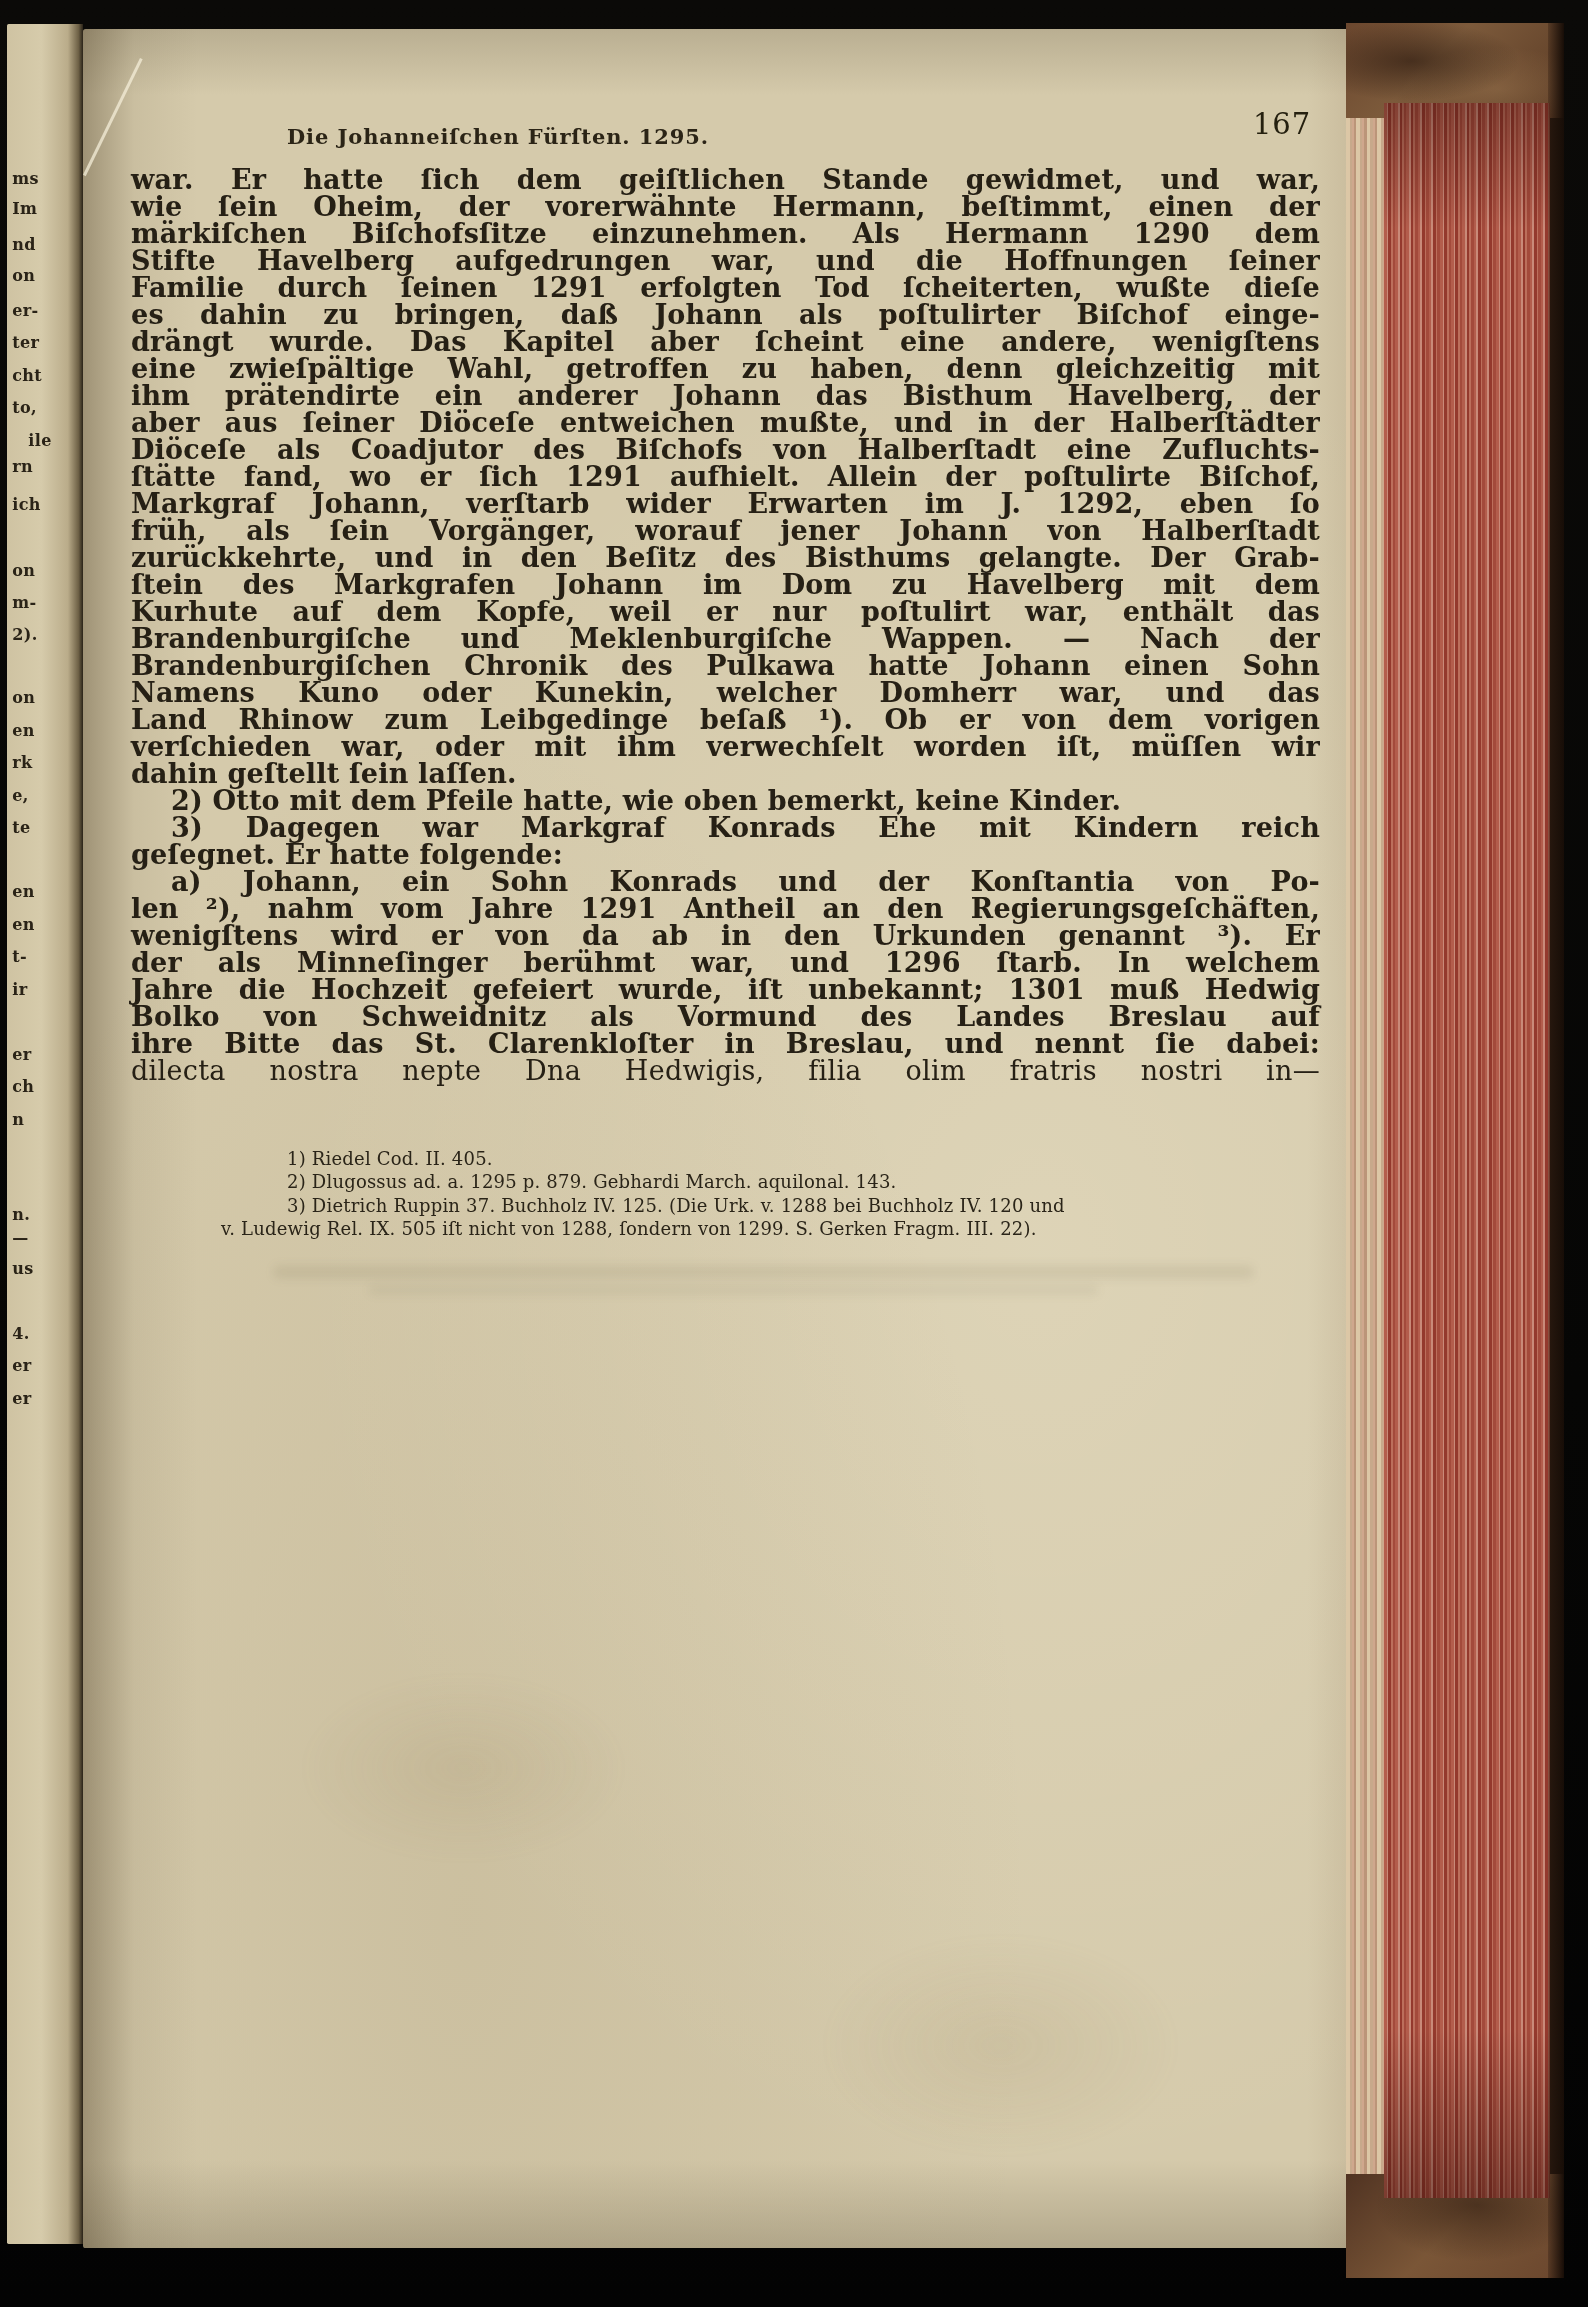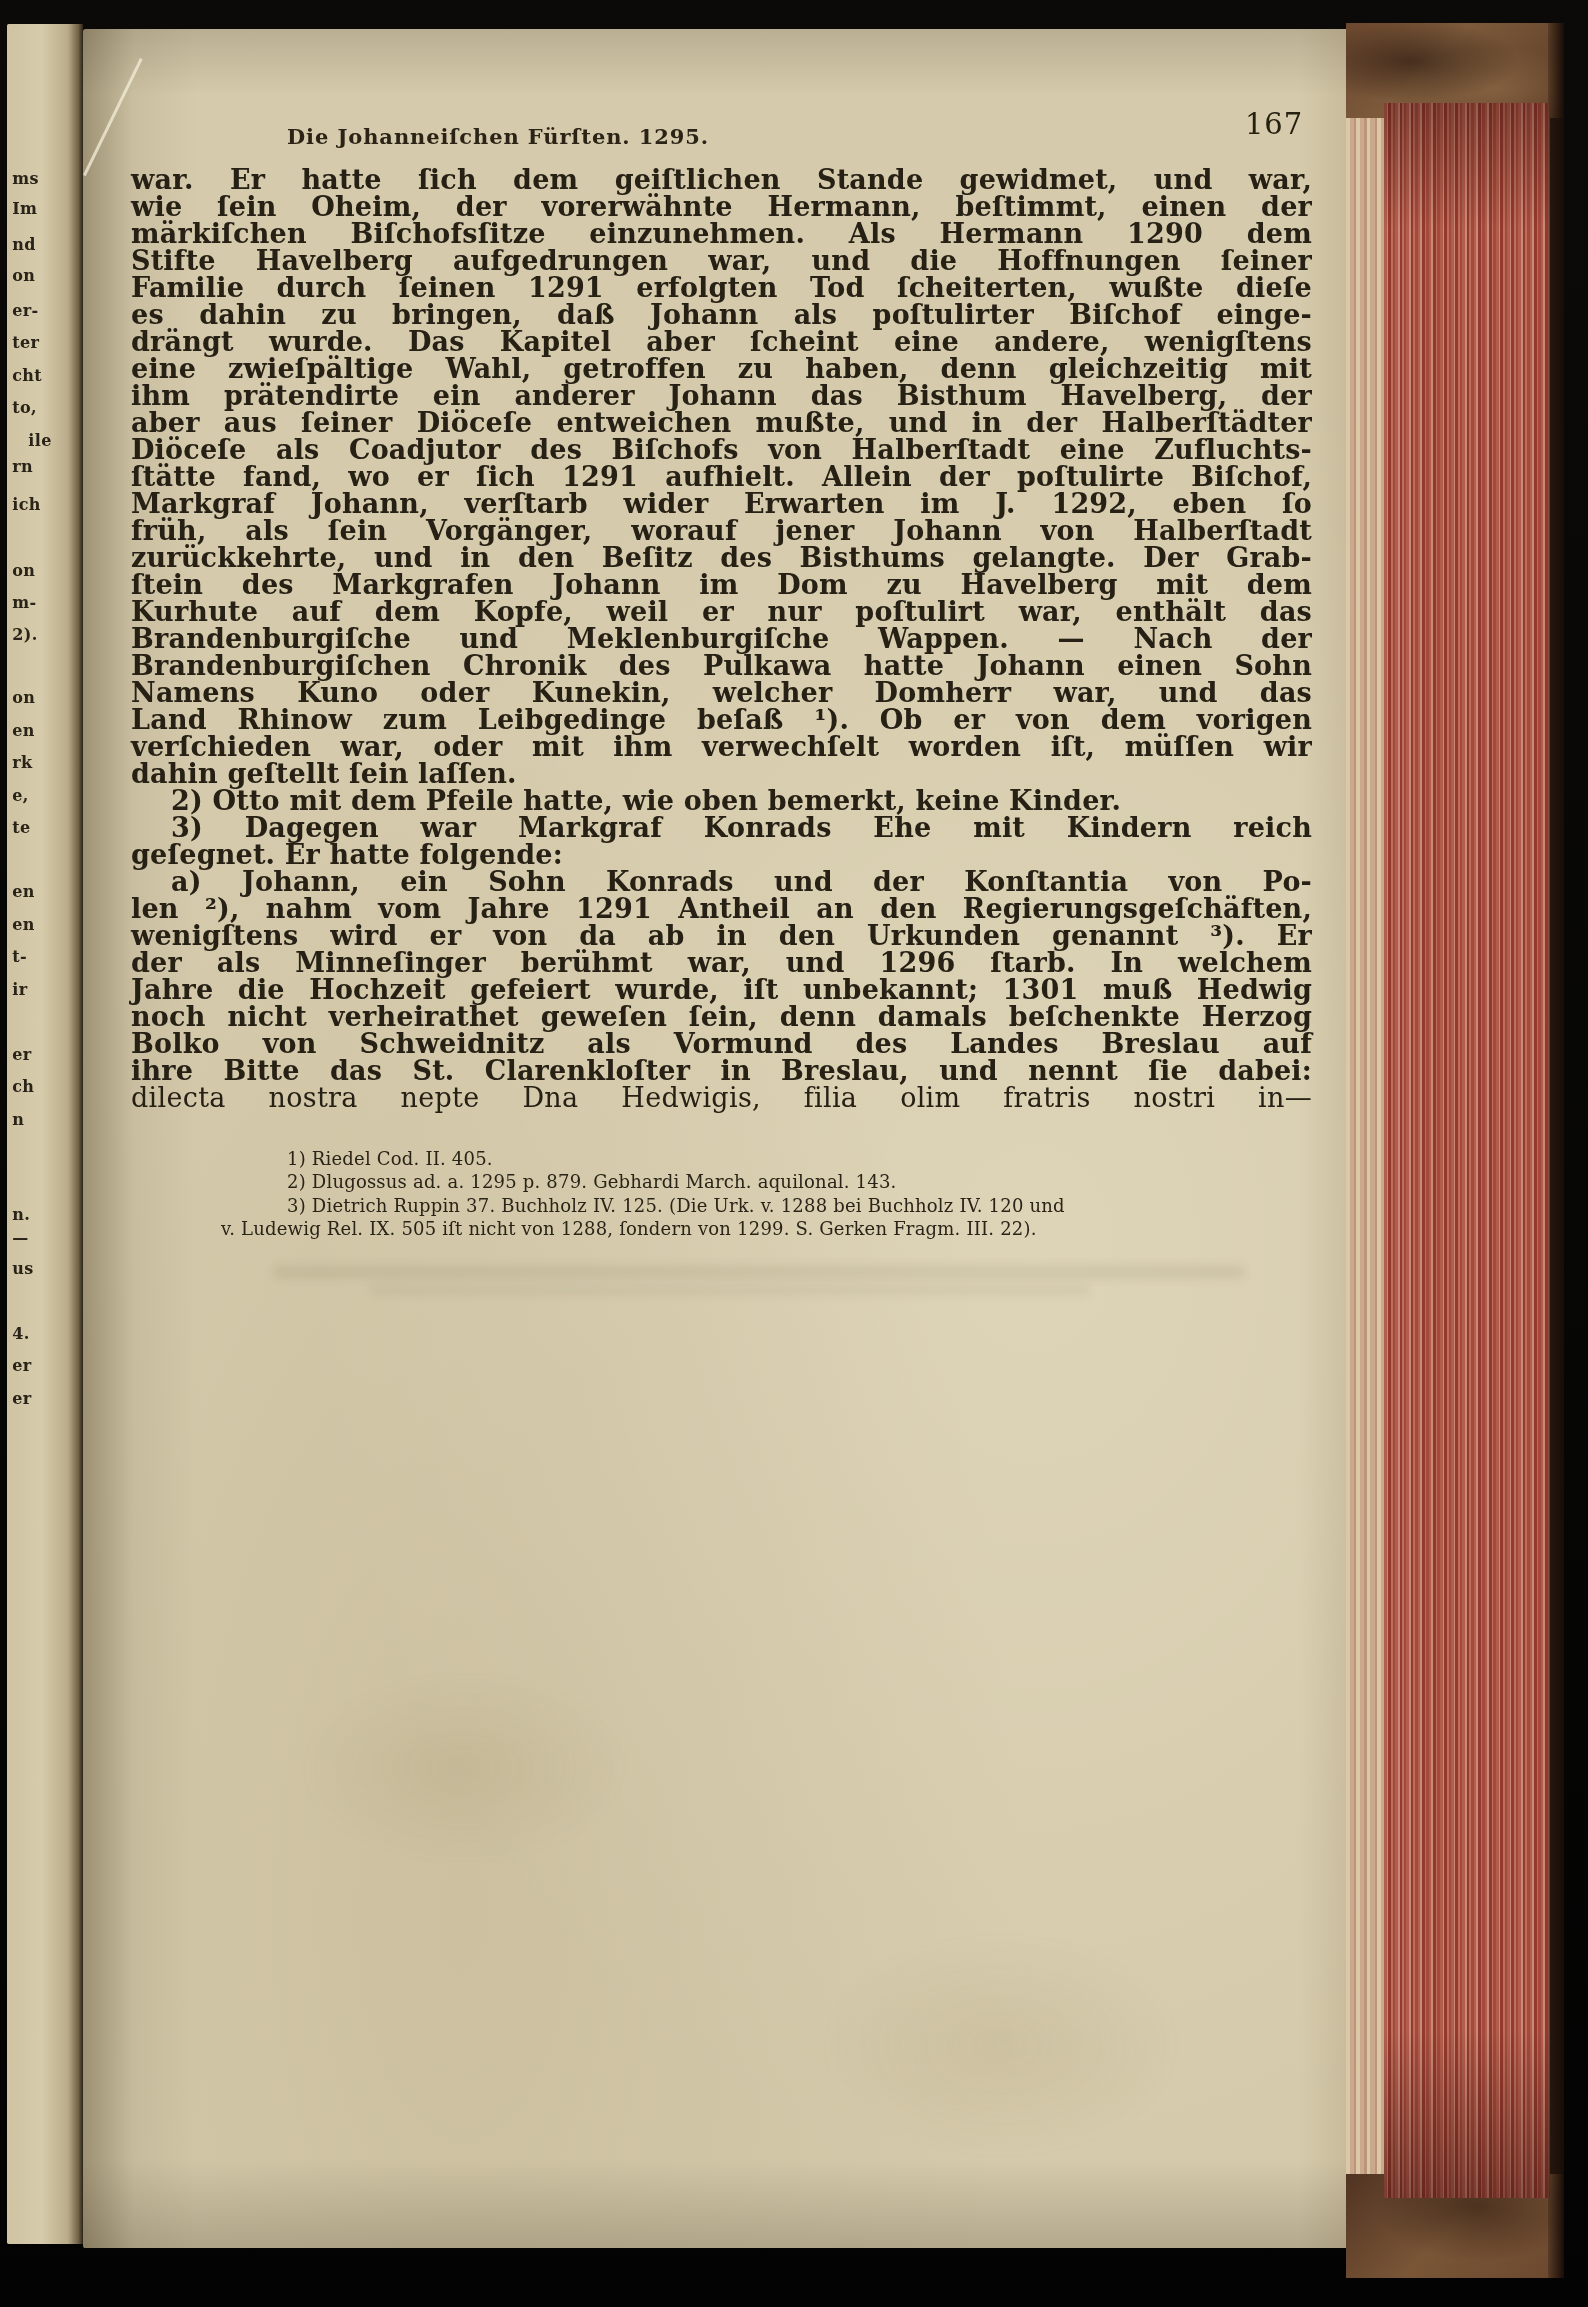--- a/index.html
+++ b/index.html
@@ -29,20 +29,21 @@
     background-color:#d5caab;
     background-image:
       linear-gradient(90deg,rgba(70,55,30,.38) 0%,rgba(70,55,30,.08) 4%,rgba(70,55,30,0) 9%),
       linear-gradient(270deg,rgba(120,90,60,.14) 0%,rgba(120,90,60,0) 4%),
       linear-gradient(180deg,rgba(60,50,30,.18) 0%,rgba(60,50,30,0) 3%),
       linear-gradient(0deg,rgba(60,50,30,.22) 0%,rgba(60,50,30,0) 4%),
       radial-gradient(ellipse at 30% 85%,rgba(120,100,60,.10),transparent 45%),
       radial-gradient(ellipse at 75% 55%,rgba(255,250,230,.20),transparent 55%);
     border-radius:2.6px;
     color:#262015;
+    padding-left:8px;
   }
   .crack{
     position:absolute;left:57px;top:29px;width:2.6px;height:130px;
     background:rgba(244,238,216,.75);
     transform:rotate(26deg);transform-origin:top left;
   }
   .running-title{
     position:absolute;left:204px;top:95px;
     font-size:21px;font-weight:bold;letter-spacing:0.9px;color:#2b2416;
     white-space:nowrap;
@@ -184,21 +185,20 @@
         <div class="bline just">verſchieden war, oder mit ihm verwechſelt worden iſt, müſſen wir</div>
         <div class="bline">dahin geſtellt ſein laſſen.</div>
         <div class="bline ind">2) Otto mit dem Pfeile hatte, wie oben bemerkt, keine Kinder.</div>
         <div class="bline just ind">3) Dagegen war Markgraf Konrads Ehe mit Kindern reich</div>
         <div class="bline">geſegnet. Er hatte folgende:</div>
         <div class="bline just ind">a) Johann, ein Sohn Konrads und der Konſtantia von Po-</div>
         <div class="bline just">len ²), nahm vom Jahre 1291 Antheil an den Regierungsgeſchäften,</div>
         <div class="bline just">wenigſtens wird er von da ab in den Urkunden genannt ³). Er</div>
         <div class="bline just">der als Minneſinger berühmt war, und 1296 ſtarb. In welchem</div>
         <div class="bline just">Jahre die Hochzeit gefeiert wurde, iſt unbekannt; 1301 muß Hedwig</div>
-        <div class="bline just">noch nicht verheirathet geweſen ſein, denn damals beſchenkte Herzog</div>
         <div class="bline just">Bolko von Schweidnitz als Vormund des Landes Breslau auf</div>
         <div class="bline just">ihre Bitte das St. Clarenkloſter in Breslau, und nennt ſie dabei:</div>
         <div class="bline just roman">dilecta nostra nepte Dna Hedwigis, filia olim fratris nostri in—</div>
       </div>
 
     <div class="footnotes">
         <div class="fline ind2">1) Riedel Cod. II. 405.</div>
         <div class="fline ind2">2) Dlugossus ad. a. 1295 p. 879. Gebhardi March. aquilonal. 143.</div>
         <div class="fline ind2">3) Dietrich Ruppin 37. Buchholz IV. 125. (Die Urk. v. 1288 bei Buchholz IV. 120 und</div>
         <div class="fline ind1">v. Ludewig Rel. IX. 505 iſt nicht von 1288, ſondern von 1299. S. Gerken Fragm. III. 22).</div>

